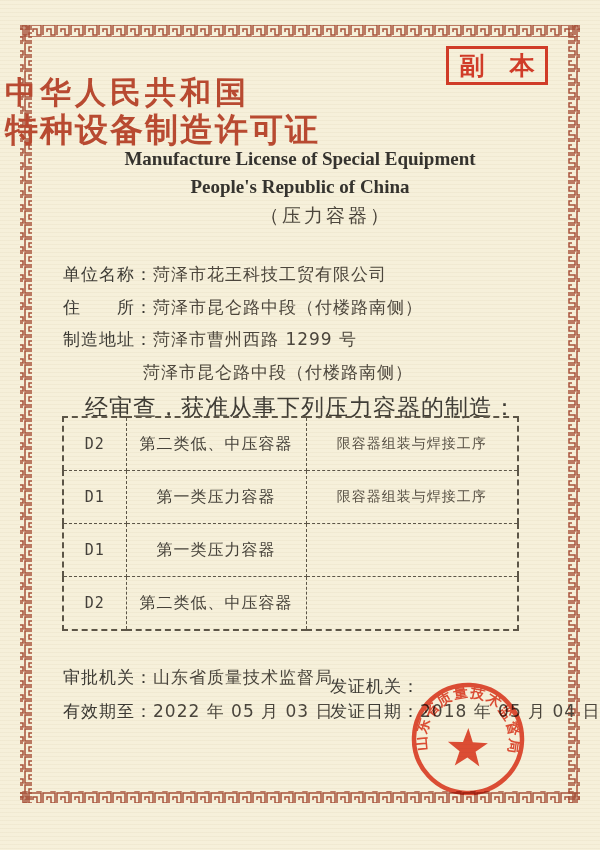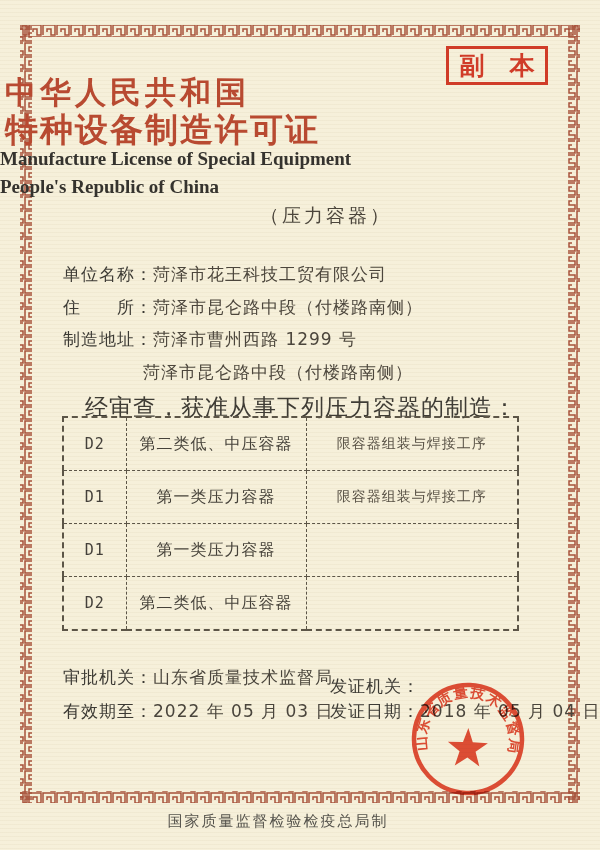--- a/index.html
+++ b/index.html
@@ -13,21 +13,21 @@
   .frame { position:absolute; left:0; top:0; }
   .copy-stamp {
     position:absolute; left:446px; top:46px; width:96px; height:33px;
     border:3px solid #d03c28; color:#d03c28; font-size:25px; font-weight:bold;
     display:flex; align-items:center; justify-content:center; line-height:1;
   }
   .title-cn { position:absolute; left:5px; width:100%; text-align:left;
     color:#b84a31; font-weight:bold; }
   .title-cn.l1 { top:72px; font-size:31px; letter-spacing:4px; }
   .title-cn.l2 { top:108px; font-size:33px; letter-spacing:2px; }
-  .title-en { position:absolute; left:0; width:100%; text-align:left;
+  .title-en { position:absolute; left:0; width:100%; text-align:center;
     font-family:"Liberation Serif","DejaVu Serif",serif; font-weight:bold;
     color:#35332e; font-size:19px; }
   .title-en.l1 { top:148px; }
   .title-en.l2 { top:176px; }
   .subtitle { position:absolute; left:0; top:203px; width:100%; text-align:center;
     font-size:19px; color:#4c463c; letter-spacing:3px;padding-left:26px; }
   .license-no { position:absolute; top:235px; right:52px; font-size:16px; }
   .license-no .lab { color:#9a4a34; }
   .license-no .num { color:#5c5246; letter-spacing:1px; }
   .info-row { position:absolute; left:63px; font-size:17px; white-space:nowrap; }
@@ -147,15 +147,14 @@
     <defs>
       <path id="sealArc" d="M -39.5 14.4 A 42 42 0 1 1 39.5 14.4" fill="none"></path>
     </defs>
     <circle r="54" fill="none" stroke="#e2432c" stroke-width="4.5"></circle>
     <polygon points="0,-11 4.9,3.2 20,3.5 8,12.6 12.3,27 0,18.4 -12.3,27 -8,12.6 -20,3.5 -4.9,3.2" fill="#e2432c"></polygon>
     <text font-size="14.5" fill="#e2432c" font-weight="bold" font-family="DejaVu Sans, sans-serif">
       <textPath href="#sealArc" startOffset="2" textLength="156" lengthAdjust="spacing">山东省质量技术监督局</textPath>
     </text>
   </svg>
 
-  <div class="maker">国家质量监督检验检疫总局制</div>
 
 </div>
 
 </body></html>

